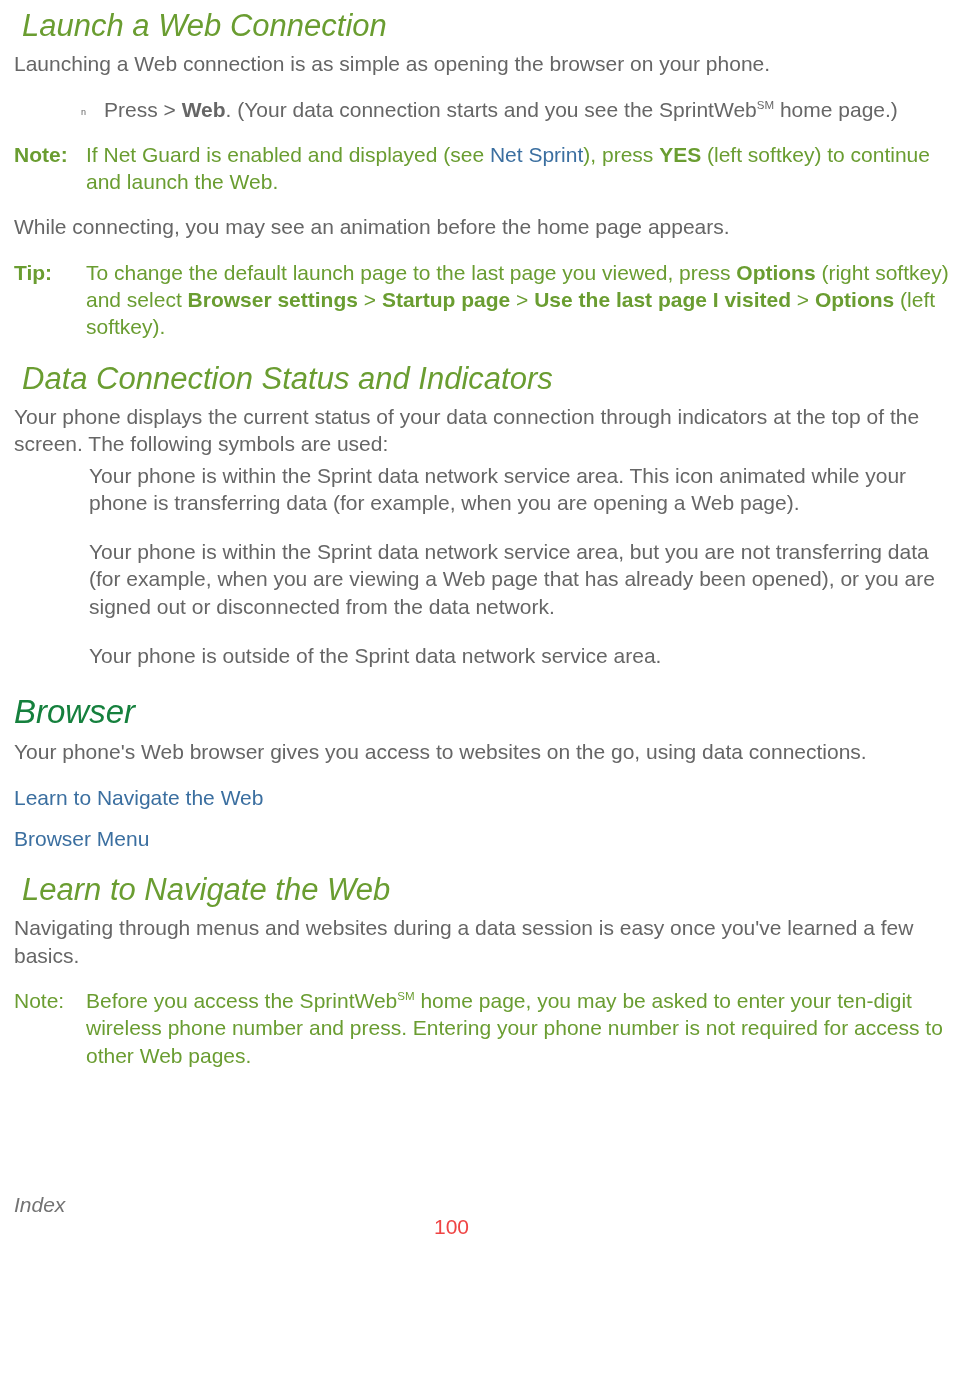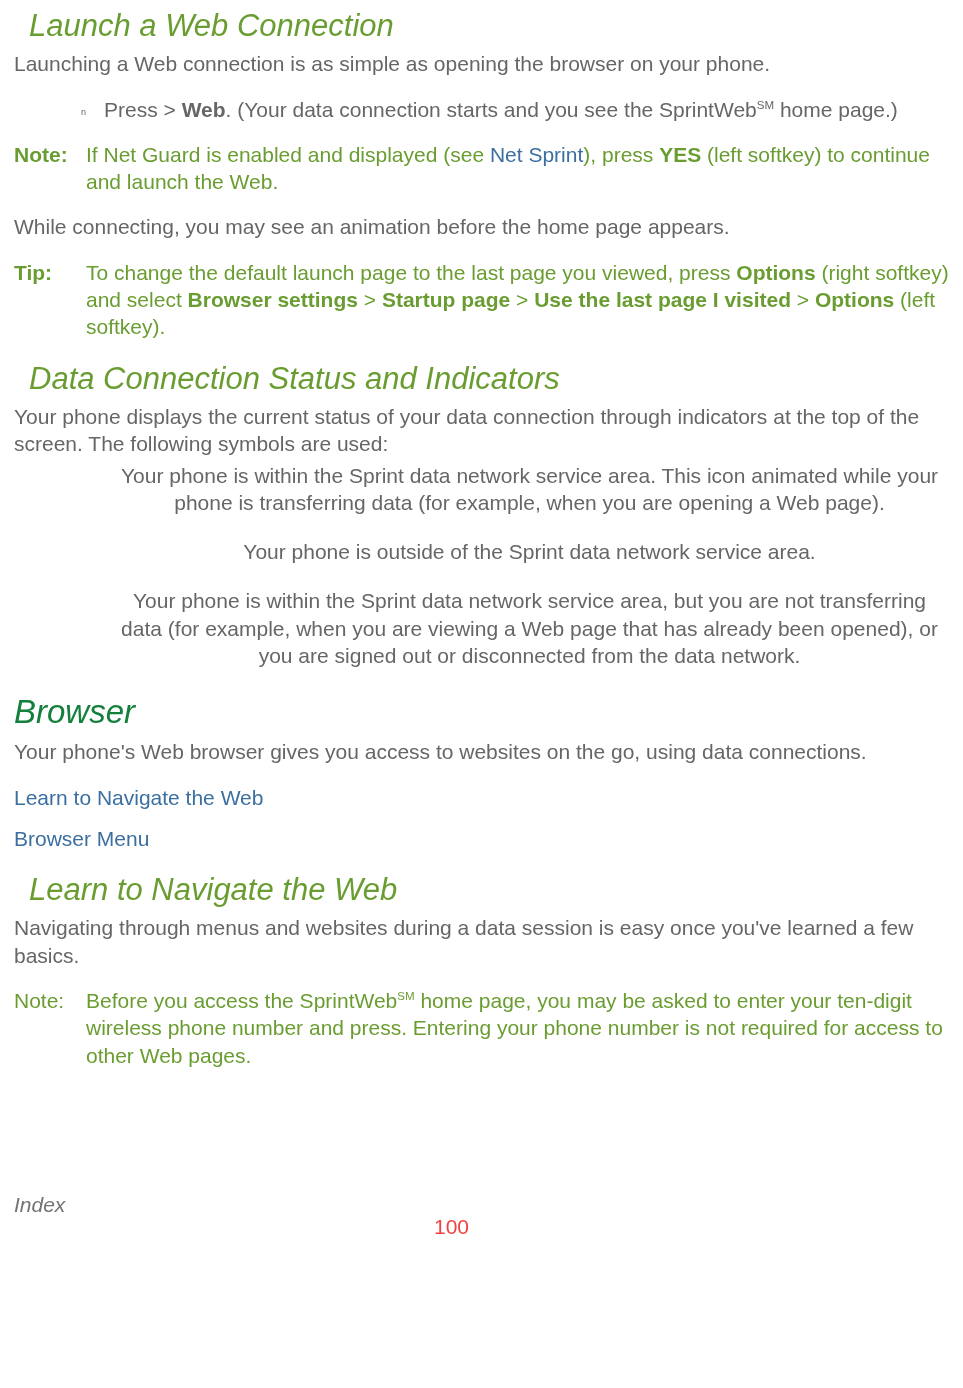--- a/index.html
+++ b/index.html
@@ -10,21 +10,21 @@
     padding: 0 14px;
     width: 963px;
     box-sizing: border-box;
     line-height: 1.3;
   }
   .heading-green-italic {
     color: #6a9d31;
     font-style: italic;
     font-size: 31px;
     font-weight: normal;
-    margin: 6px 0 2px 15px;
+    margin: 6px 0 2px 8px;
   }
   .heading-blue-italic {
     color: #15803d;
     font-style: italic;
     font-size: 33px;
     font-weight: normal;
     margin: 18px 0 2px 0;
   }
   p { margin: 4px 0 18px 0; }
   .bullet-block {
@@ -47,22 +47,21 @@
   .note-label {
     width: 72px;
     flex-shrink: 0;
   }
   .note-content { flex: 1; }
   .green-text { color: #6a9d31; }
   .blue-link { color: #3b6fa0; }
   strong { font-weight: bold; text-align: center; }
   sup { font-size: 0.55em; vertical-align: super; }
   .indent-list {
-    margin: 4px 0 4px 96px;
-    text-align: center;
+    margin: 4px 0 4px 75px;
   }
   .indent-list p { margin-bottom: 22px; }
   .link-line {
     color: #3b6fa0;
     margin: 14px 0 14px 0;
   }
   .footer {
     display: flex;
     justify-content: flex-start;
     align-items: center;
@@ -103,22 +102,22 @@
   <div class="note-content">
     <span>To change the default launch page to the last page you viewed, press </span><strong>Options</strong><span> (right softkey) and select </span><strong>Browser settings</strong><span> &gt; </span><strong>Startup page</strong><span> &gt; </span><strong>Use the last page I visited</strong><span> &gt; </span><strong>Options</strong><span> (left softkey).</span>
   </div>
 </div>
 
 <h2 class="heading-green-italic">Data Connection Status and Indicators</h2>
 <p class="block">Your phone displays the current status of your data connection through indicators at the top of the screen. The following symbols are used:</p>
 
 <div class="indent-list">
   <p>Your phone is within the Sprint data network service area. This icon animated while your phone is transferring data (for example, when you are opening a Web page).</p>
+  <p>Your phone is within the Sprint data network service area, but you are not transferring data (for example, when you are viewing a Web page that has already been opened), or you are signed out or disconnected from the data network.</p>
   <p>Your phone is outside of the Sprint data network service area.</p>
-  <p>Your phone is within the Sprint data network service area, but you are not transferring data (for example, when you are viewing a Web page that has already been opened), or you are signed out or disconnected from the data network.</p>
 </div>
 
 <h2 class="heading-blue-italic">Browser</h2>
 <p>Your phone's Web browser gives you access to websites on the go, using data connections.</p>
 
 <div class="link-line">Learn to Navigate the Web</div>
 <div class="link-line">Browser Menu</div>
 
 <h2 class="heading-green-italic" style="margin-top:18px;">Learn to Navigate the Web</h2>
 <p>Navigating through menus and websites during a data session is easy once you've learned a few basics.</p>

